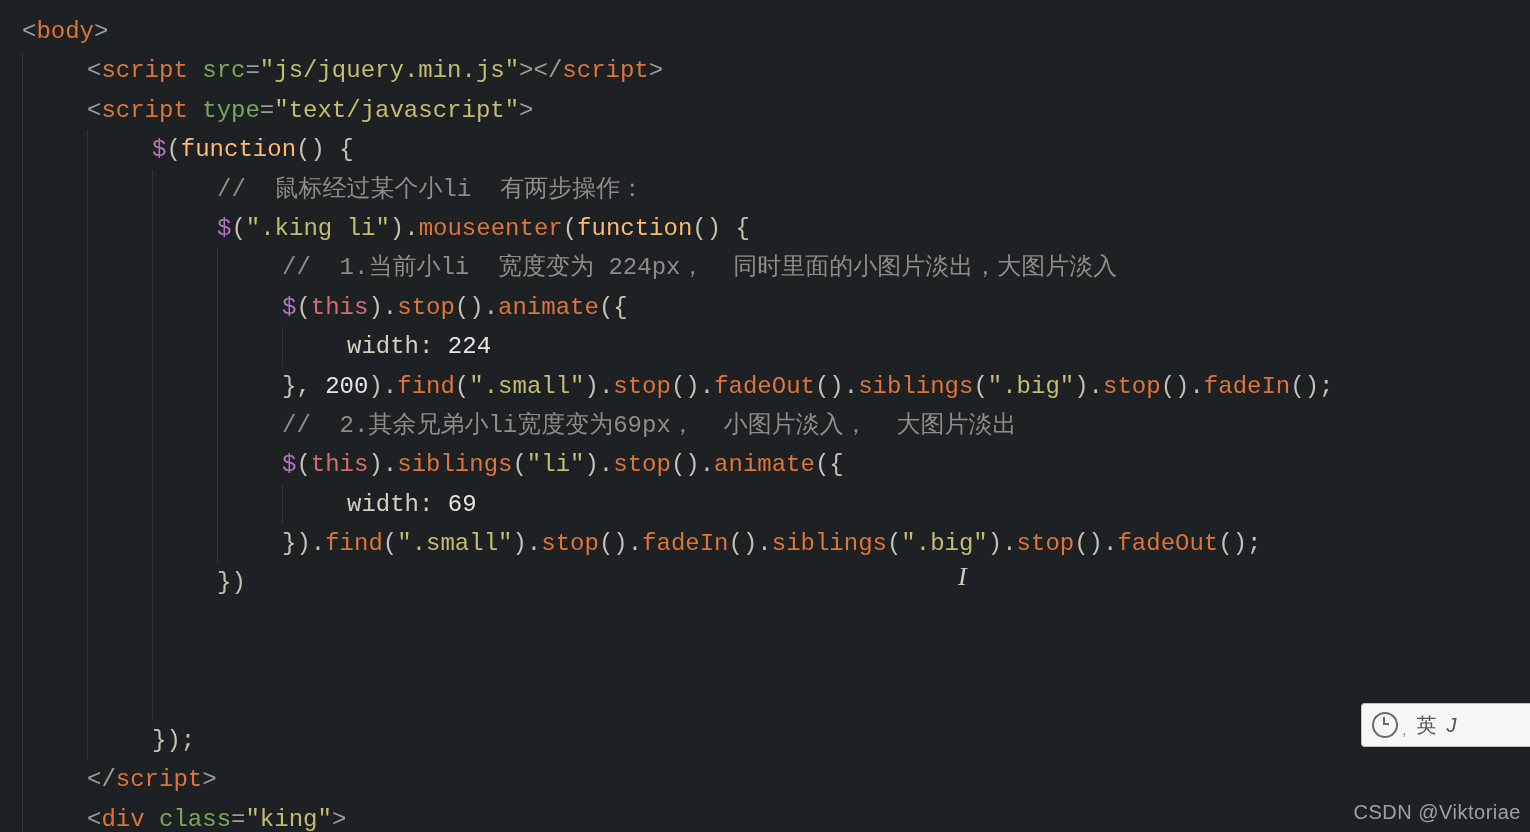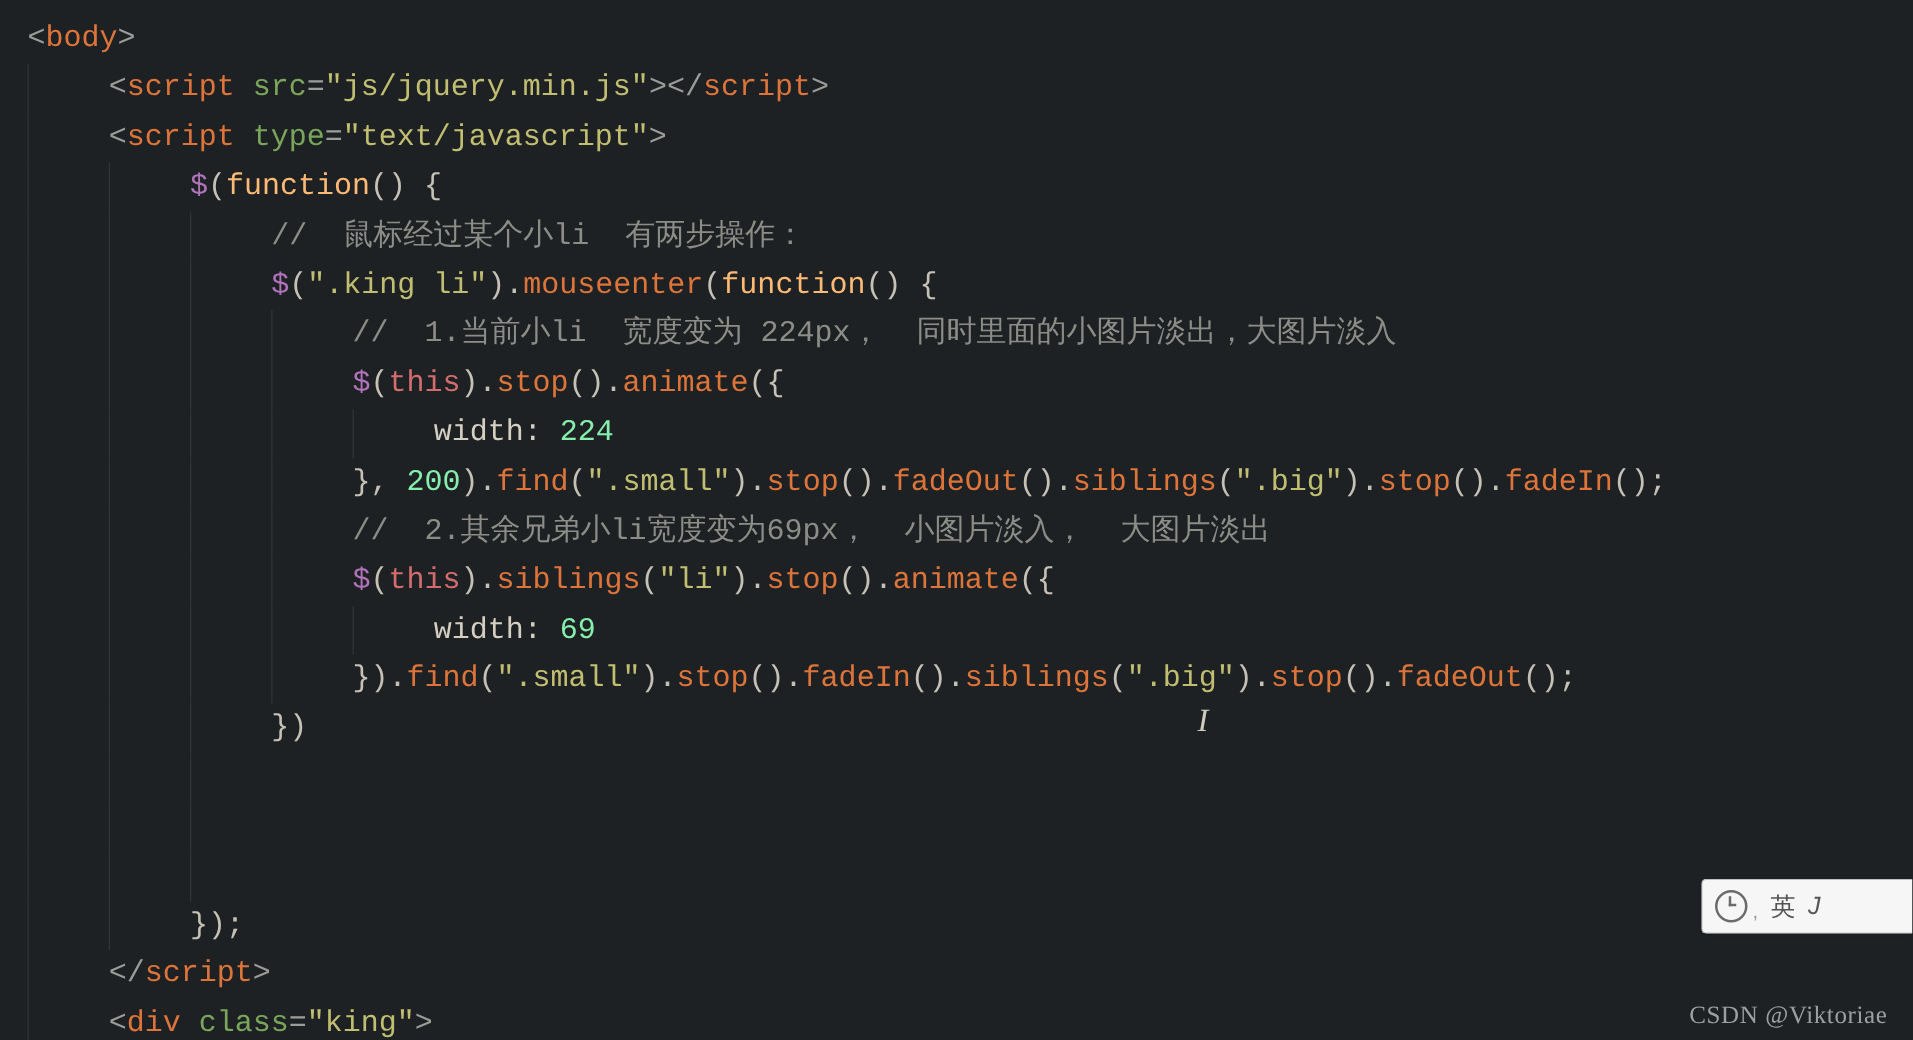--- a/index.html
+++ b/index.html
@@ -46,21 +46,21 @@
   
   .t-tag    { color: #dd7439; }   
   .t-attr   { color: #7aa65b; }   
   .t-str    { color: #c1be71; }   
   .t-punc   { color: #9c9c99; }   
   .t-punc2  { color: #c5c1b4; }   
   .t-fn     { color: #fdba74; }   
   .t-dollar { color: #b173bb; }   
   .t-cmt    { color: #8d8d87; }   
   .t-plain  { color: #d4cfc0; }   
-  .t-num    { color: #86efac; }   
+  .t-num    { color: #e5e5e5; }   
   .t-this   { color: #d36d6d; }   
   .ime {
     position: absolute;
     right: 0;
     bottom: 85px;
     width: 158px;
     height: 42px;
     background: #f6f6f6;
     border: 1px solid #bfbfbf;
     border-right: none;
@@ -75,23 +75,23 @@
     font-family: sans-serif;
   }
   .ime .clk {
     width:22px;height:22px;border:2px solid #6b6b6b;border-radius:50%;position:relative;
   }
   .ime .clk::before{content:"";position:absolute;left:9px;top:3px;width:2px;height:8px;background:#6b6b6b;}
   .ime .clk::after{content:"";position:absolute;left:9px;top:9px;width:6px;height:2px;background:#6b6b6b;}
   .ime .comma{color:#999;font-size:16px;margin-top:10px;margin-left:-6px;}
   .watermark {
     position: absolute;
-    right: 20px;
+    right: 9px;
     bottom: 8px;
-    font-family: Liberation Serif, serif;
+    font-family: Liberation Sans, sans-serif;
     font-size: 20px;
     color: #c9c9c9;
     opacity: 0.75;
     letter-spacing: 0.5px;
   }
   .cursorI {
     position: absolute;
     left: 958px;
     top: 562px;
     color:#cfcbbe;

